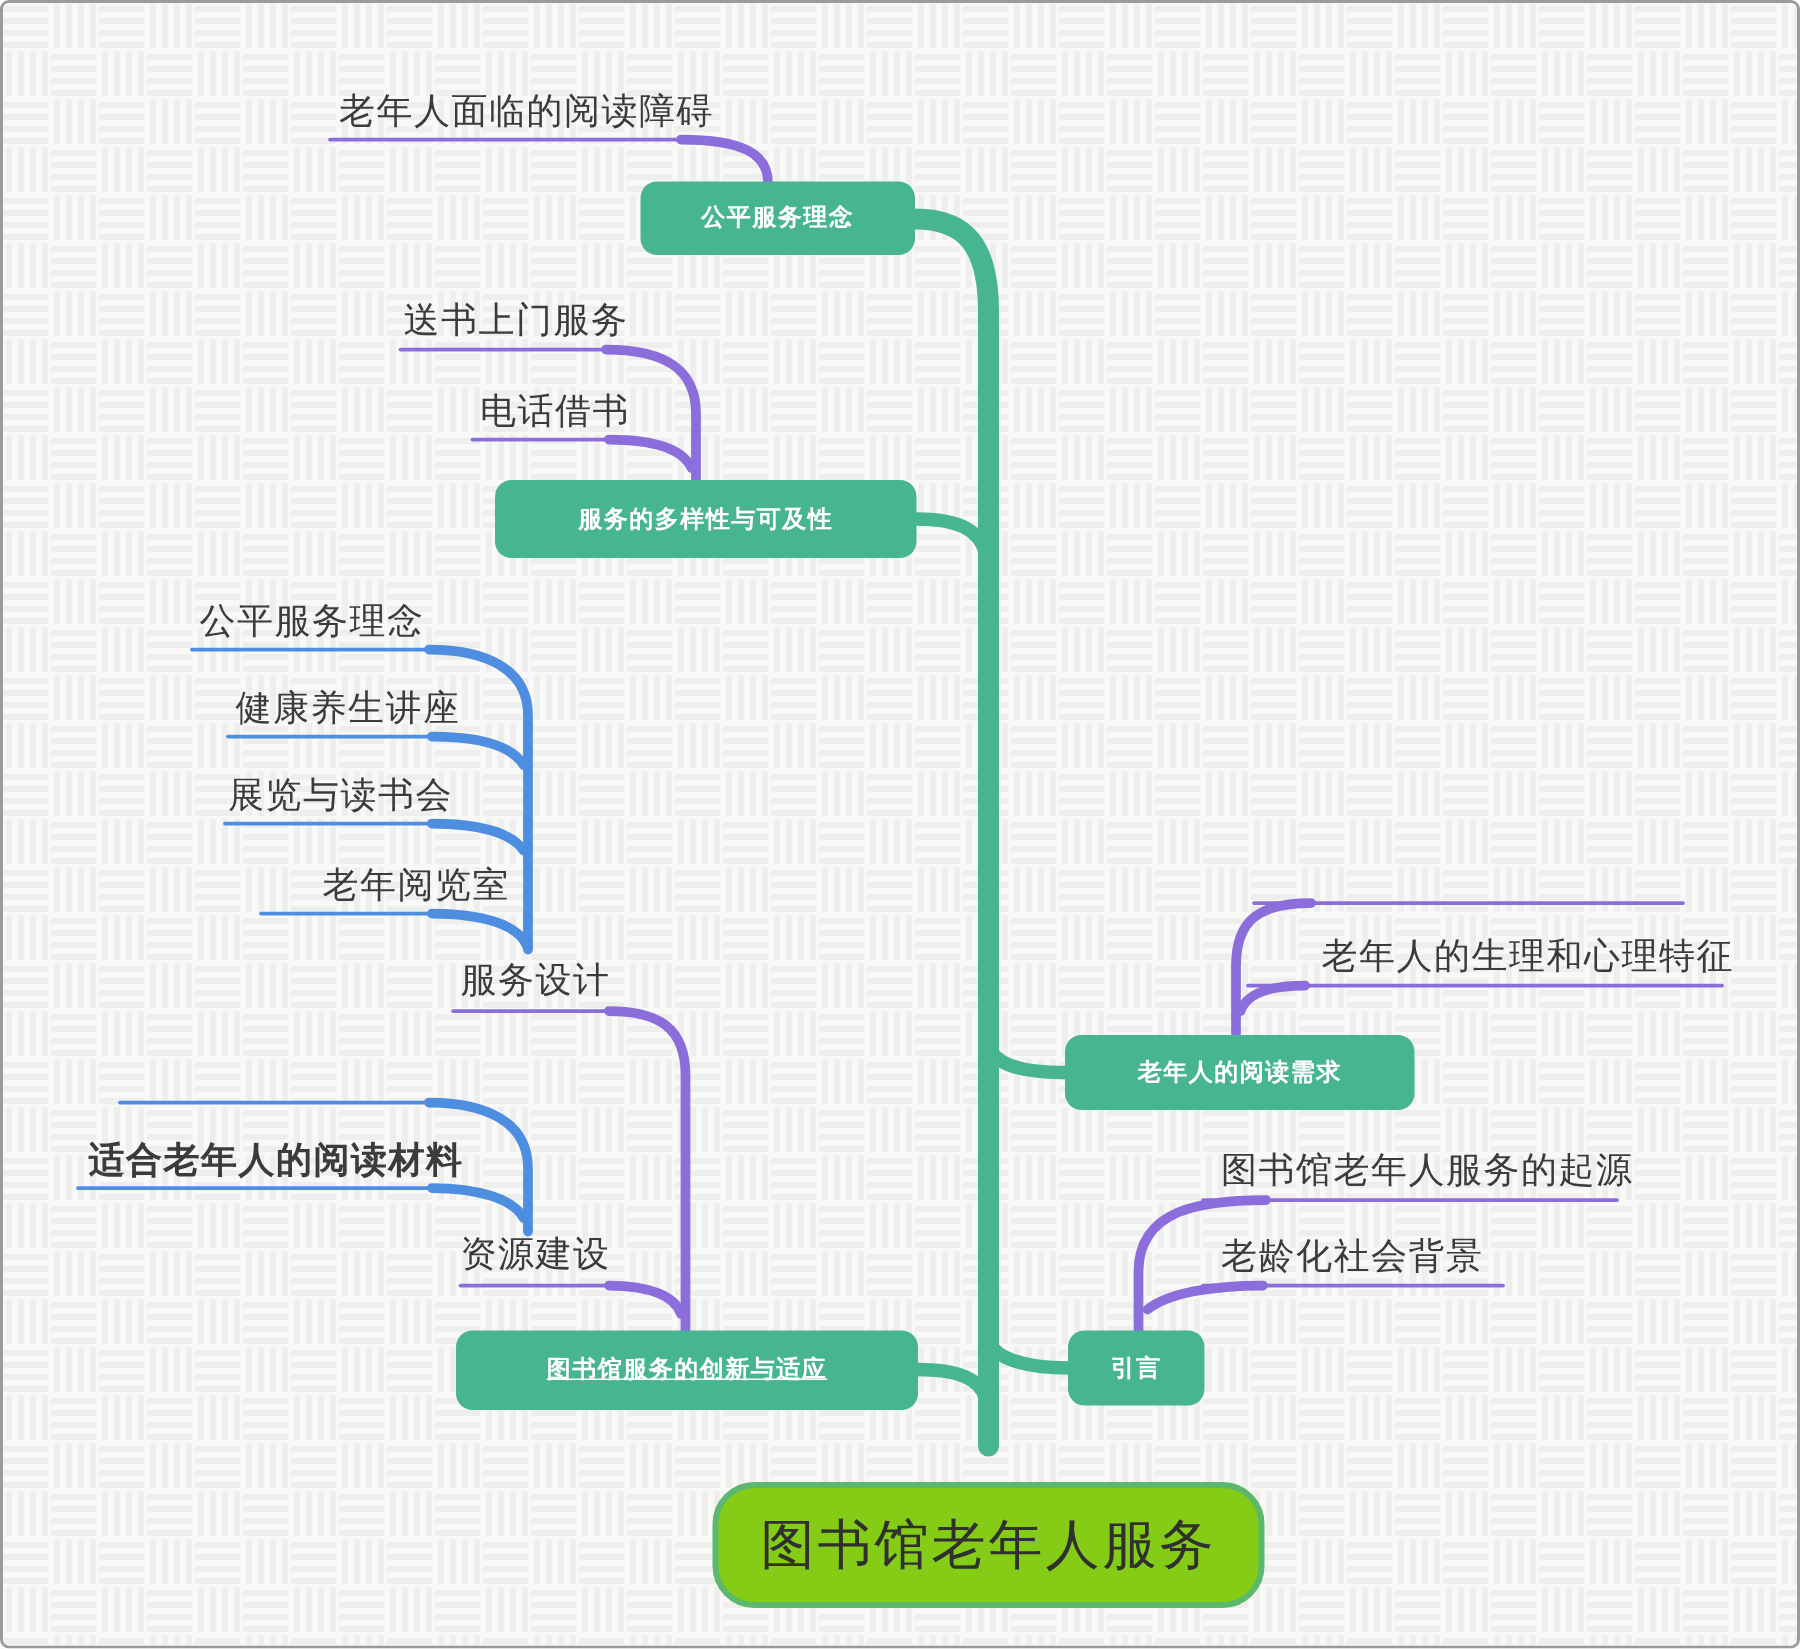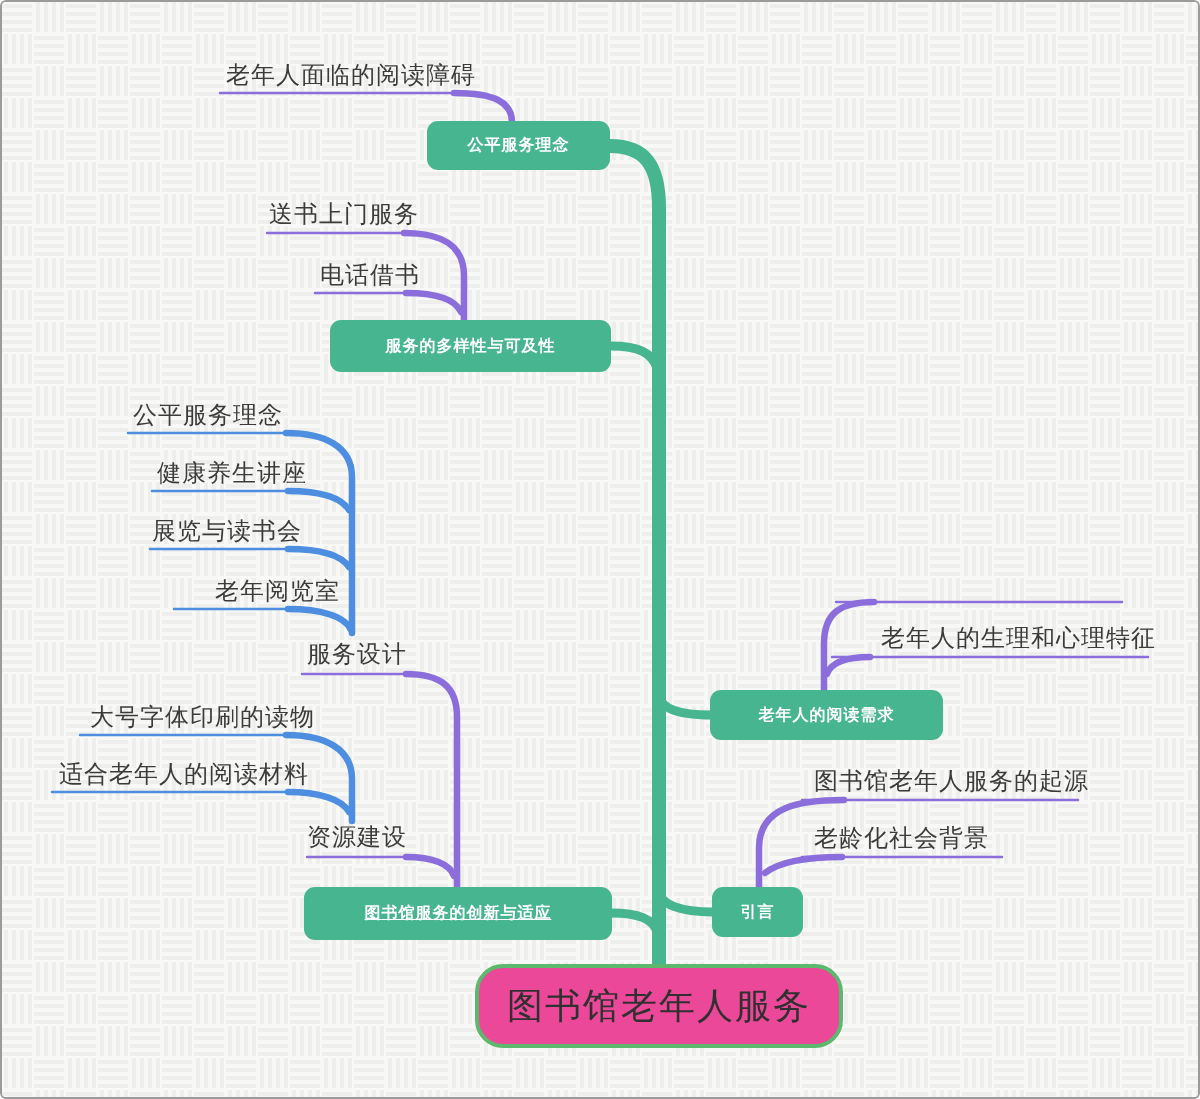--- a/index.html
+++ b/index.html
@@ -42,29 +42,30 @@
     font-weight: bold;
     letter-spacing: 1px;
     white-space: nowrap;
     cursor: pointer;
   }
   .root-node {
     position: absolute;
     display: flex;
     align-items: center;
     justify-content: center;
-    background: #ec4899;
+    background: #84cc16;
     border: 4px solid var(--root_border, #5CB86C);
     border-radius: 28px;
     color: var(--root_text, #303030);
     font-size: 36px;
     letter-spacing: 2px;
     white-space: nowrap;
     box-sizing: border-box;
     cursor: pointer;
+    margin-top: 24px;
   }
   .label {
     position: absolute;
     color: var(--label_text, #3B3B3B);
     font-size: 24px;
     line-height: 30px;
     letter-spacing: 1px;
     white-space: nowrap;
     cursor: pointer;
   }
@@ -166,23 +167,22 @@
   <div class="label" style="left:131px; top:398px;">公平服务理念</div>
 
   <div class="label" style="left:155px; top:456px;">健康养生讲座</div>
 
   <div class="label" style="left:150px; top:514px;">展览与读书会</div>
 
   <div class="label" style="left:174px; top:574px;margin-left:39px;">老年阅览室</div>
 
   <div class="label" style="left:305px; top:637px;">服务设计</div>
 
-  <div class="label" style="left:88px; top:700px;">大号字体印刷的读物</div>
 
-  <div class="label" style="left:57px; top:757px;">适合老年人的阅读材料</div>
+  <div class="label" style="left:57px; top:757px;font-weight:bold;">适合老年人的阅读材料</div>
 
   <div class="label" style="left:305px; top:820px;">资源建设</div>
 
 
   <div class="label" style="left:879px; top:621px;">老年人的生理和心理特征</div>
 
   <div class="label" style="left:812px; top:764px;">图书馆老年人服务的起源</div>
 
   <div class="label" style="left:812px; top:821px;">老龄化社会背景</div>
 

